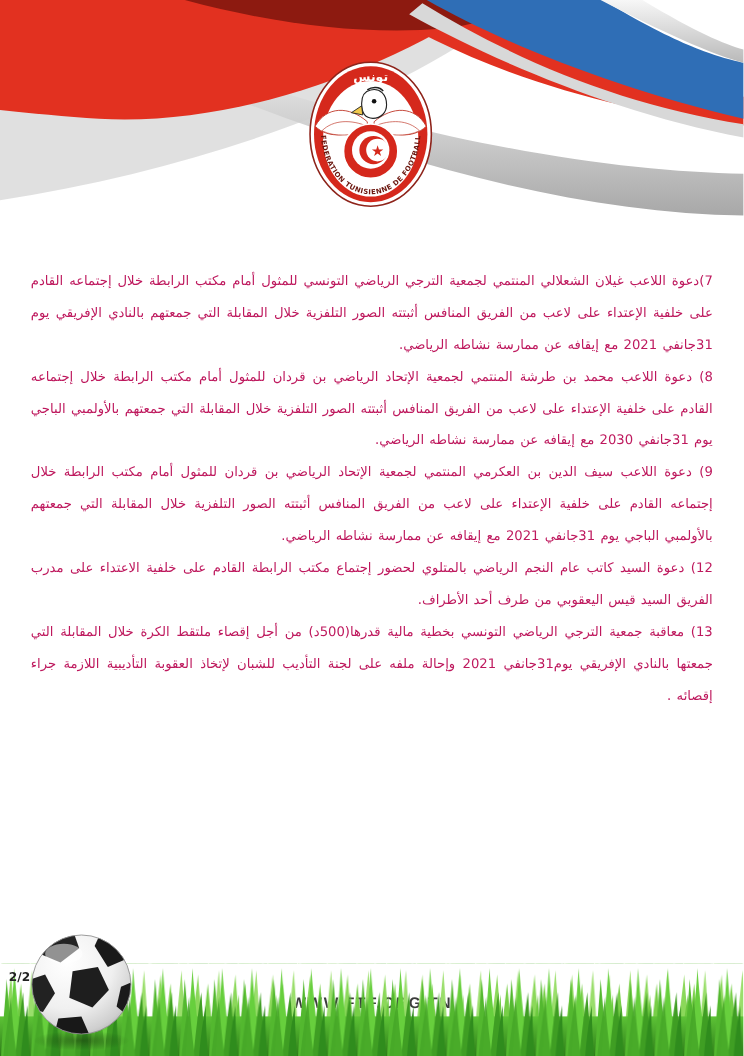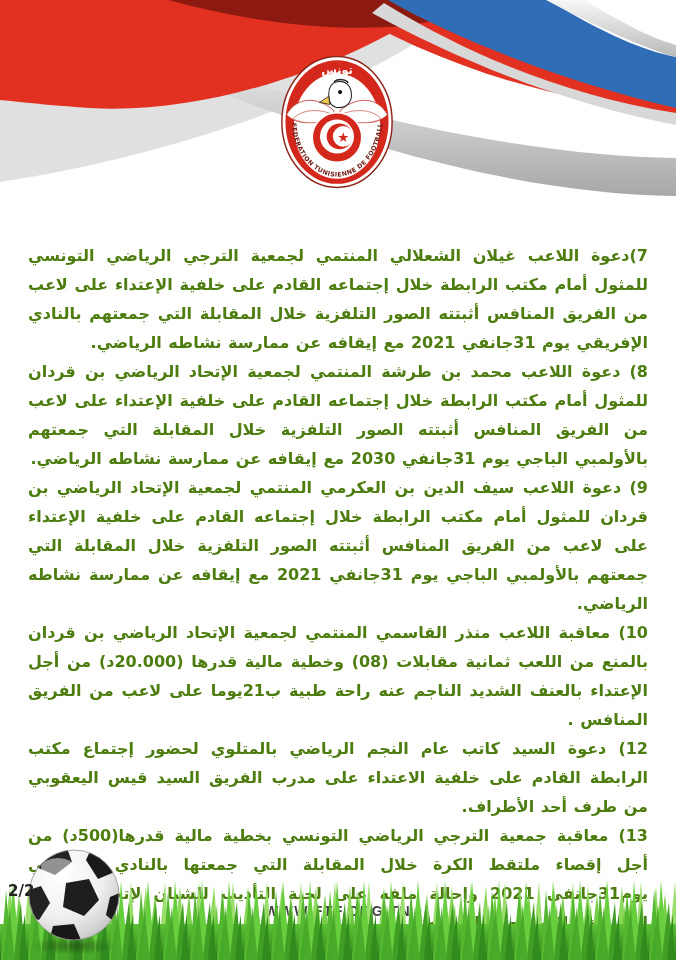--- a/index.html
+++ b/index.html
@@ -4,31 +4,31 @@
 <style>
   html,body{margin:0;padding:0;}
   body{
     width:676px;height:960px;position:relative;overflow:hidden;background:#ffffff;
     font-family:"DejaVu Sans","Liberation Sans",sans-serif;
   }
   .header-svg{position:absolute;top:0;left:0;z-index:1;}
   .logo{position:absolute;left:280px;top:55px;width:114px;height:134px;z-index:2;}
   .doc-text{position:absolute;top:241px;left:28px;width:620px;direction:rtl;z-index:2;}
   .doc-text p{
-    margin:0;font-size:16px;font-weight:bold;line-height:29px;color:#4d7c0f;
+    margin:0;font-size:12px;font-weight:normal;line-height:29px;color:#be185d;
     text-align:justify;word-spacing:1px;
   }
   .website{
     position:absolute;left:0;top:903px;width:676px;text-align:center;z-index:2;
     font-size:14px;font-weight:bold;letter-spacing:1.5px;color:#3c3c3c;
     font-family:"Liberation Sans",sans-serif;
   }
   .page-num{
     position:absolute;left:8px;top:882px;z-index:5;
-    font-size:15px;font-weight:bold;color:#222;font-family:"DejaVu Sans",sans-serif;
+    font-size:11px;font-weight:bold;color:#222;font-family:"DejaVu Sans",sans-serif;
   }
   .grass{position:absolute;left:0;bottom:0;z-index:3;}
   .ball{position:absolute;left:26px;top:845px;z-index:4;}
 </style>
 </head>
 <body>
 
 <svg class="header-svg" width="676" height="230" viewBox="0 0 676 230">
   <defs>
     <linearGradient id="silverGradA" x1="0" y1="0" x2="0" y2="1">
@@ -79,21 +79,20 @@
   <path id="fedArc" d="M11,62 A44,56 0 0 0 99,62" fill="none"></path>
   <text font-size="6.1" font-weight="bold" fill="#6b160e" letter-spacing="0.4">
     <textPath href="#fedArc" startOffset="50%" text-anchor="middle">FEDERATION TUNISIENNE DE FOOTBALL</textPath>
   </text>
 </svg>
 
 <main class="doc-text">
   <p>7)دعوة اللاعب  غيلان الشعلالي المنتمي لجمعية الترجي الرياضي التونسي للمثول أمام مكتب الرابطة خلال إجتماعه القادم على خلفية الإعتداء على لاعب من الفريق المنافس أثبتته الصور التلفزية خلال المقابلة التي جمعتهم بالنادي الإفريقي يوم 31جانفي 2021 مع إيقافه عن ممارسة نشاطه الرياضي.</p>
   <p>8) دعوة اللاعب  محمد بن طرشة المنتمي لجمعية الإتحاد الرياضي بن قردان للمثول أمام مكتب الرابطة خلال إجتماعه القادم على خلفية الإعتداء على لاعب من الفريق المنافس أثبتته الصور التلفزية خلال المقابلة التي جمعتهم بالأولمبي الباجي يوم 31جانفي 2030 مع إيقافه عن ممارسة نشاطه الرياضي.</p>
   <p>9) دعوة اللاعب  سيف الدين بن العكرمي المنتمي لجمعية الإتحاد الرياضي بن قردان للمثول أمام مكتب الرابطة خلال إجتماعه القادم على خلفية الإعتداء على لاعب من الفريق المنافس أثبتته الصور التلفزية خلال المقابلة التي جمعتهم بالأولمبي الباجي يوم 31جانفي 2021 مع إيقافه عن ممارسة نشاطه الرياضي.</p>
-  <p>10) معاقبة اللاعب منذر القاسمي المنتمي لجمعية الإتحاد الرياضي بن قردان بالمنع من اللعب ثمانية مقابلات (08) وخطية مالية قدرها (20.000د) من أجل الإعتداء بالعنف الشديد الناجم عنه راحة طبية ب21يوما على لاعب من الفريق المنافس .</p>
   <p>12) دعوة السيد كاتب عام النجم الرياضي بالمتلوي لحضور إجتماع مكتب الرابطة القادم على خلفية الاعتداء على مدرب الفريق السيد قيس اليعقوبي من طرف أحد الأطراف.</p>
   <p>13) معاقبة جمعية الترجي الرياضي التونسي بخطية مالية قدرها(500د) من أجل إقصاء ملتقط الكرة خلال المقابلة التي جمعتها بالنادي الإفريقي  يوم31جانفي 2021 وإحالة ملفه على لجنة التأديب للشبان لإتخاذ العقوبة التأديبية اللازمة جراء إقصائه .</p>
 </main>
 
 <div class="page-num">2/2</div>
 <div class="website">WWW.FTF.ORG.TN</div>
 
 <svg class="grass" width="676" height="84" viewBox="0 0 676 84">
   <defs>
     <linearGradient id="grassBase" x1="0" y1="0" x2="0" y2="1">

